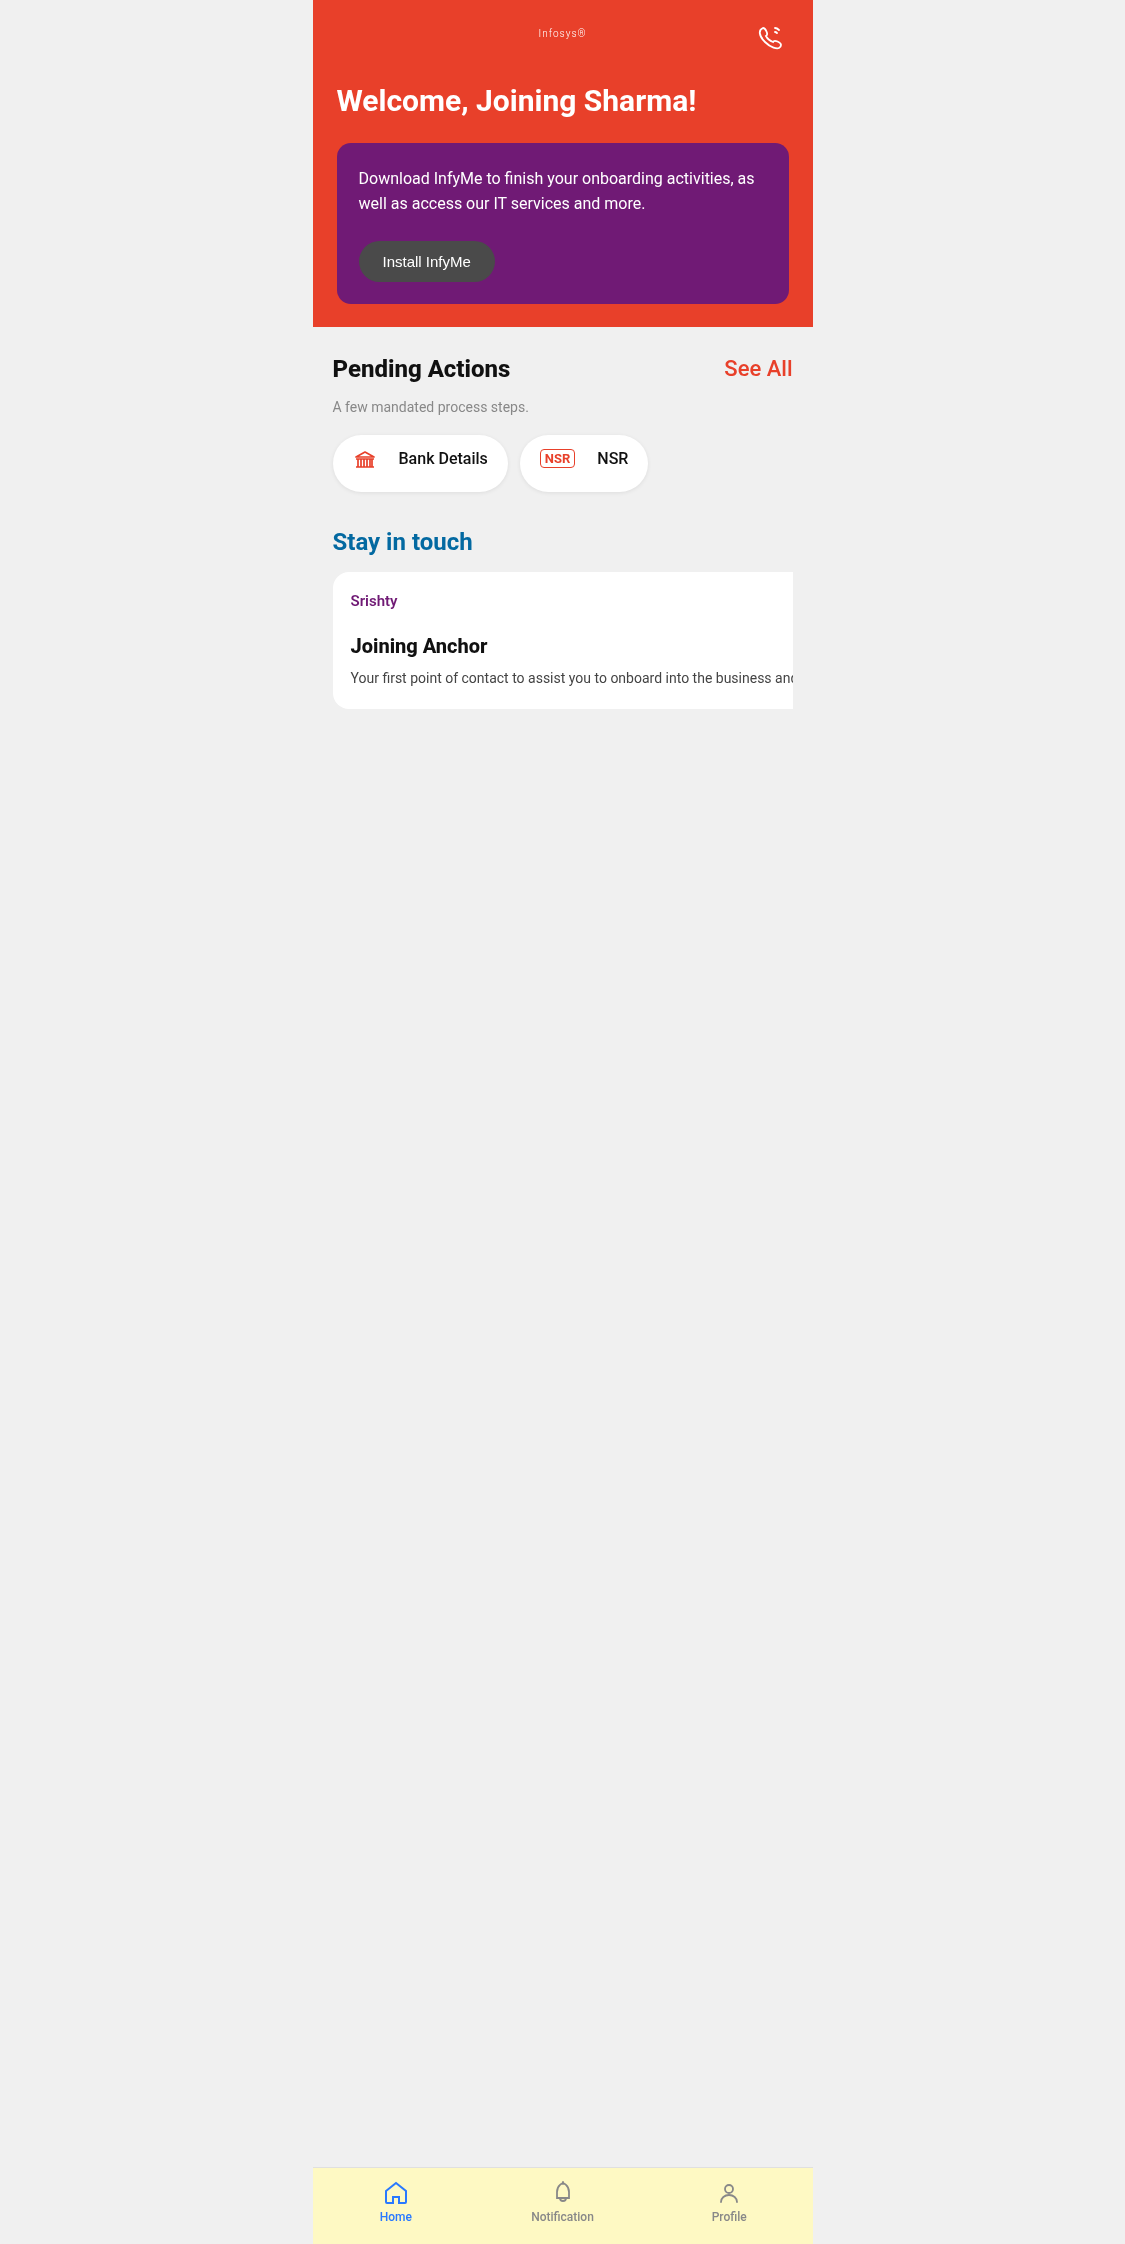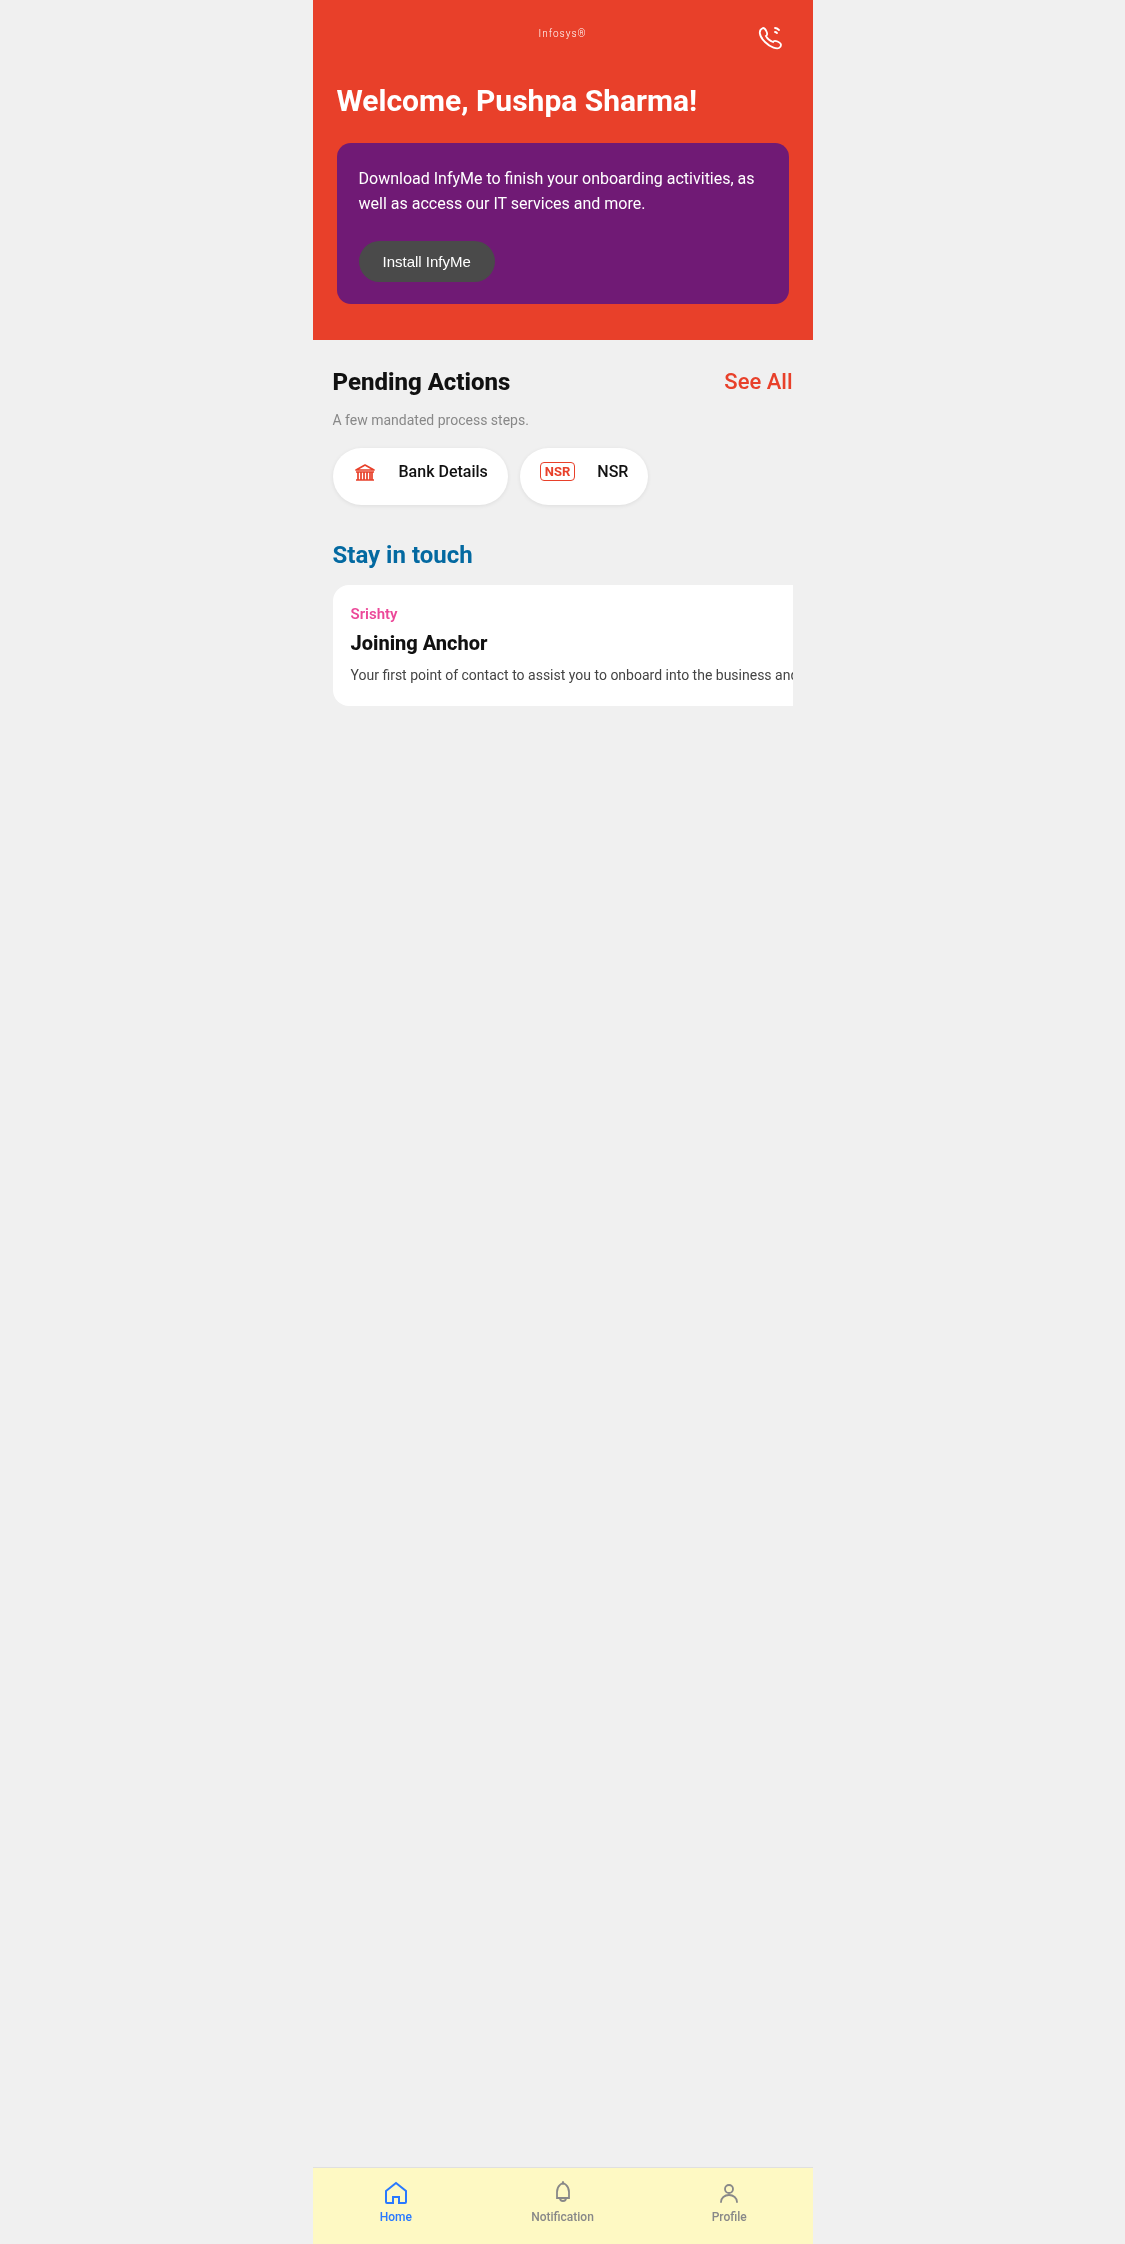--- a/index.html
+++ b/index.html
@@ -12,21 +12,21 @@
       max-width: 500px;
       margin: 0 auto;
       min-height: 100vh;
       display: flex;
       flex-direction: column;
     }
 
     
     .hero {
       background: #E8402A;
-      padding: 20px 24px 36px;
+      padding: 20px 24px 23px;
       position: relative;
     }
 
     .header-bar {
       display: flex;
       justify-content: center;
       align-items: center;
       position: relative;
       margin-bottom: 28px;
     }
@@ -187,22 +187,22 @@
       border-radius: 16px;
       padding: 20px 18px;
       min-width: 230px;
       flex-shrink: 0;
       cursor: pointer;
     }
 
     .contact-name {
       font-size: 15px;
       font-weight: 600;
-      color: #ec4899;
-      margin-bottom: 8px;
+      color: #701a75;
+      margin-bottom: 24px;
     }
 
     .contact-role {
       font-size: 20px;
       font-weight: 800;
       color: #111;
       margin-bottom: 10px;
       line-height: 1.2;
     }
 
@@ -266,21 +266,21 @@
     </div>
     <button class="phone-icon-btn" aria-label="Phone">
       <svg class="phone-icon-svg" viewBox="0 0 28 28" fill="none">
         <path d="M6 4C6 4 8 4 9.5 7.5C11 11 9 12 9 12C9 12 11 16 16 18C16 18 17 16 20.5 17.5C24 19 24 21 24 21C24 21 24 23 22 24C20 25 14 24 8 18C2 12 1 6 6 4Z" stroke="white" stroke-width="1.8" fill="none"></path>
         <path d="M18 4C18 4 20 4 22 6" stroke="white" stroke-width="1.8" stroke-linecap="round"></path>
         <path d="M18 8C18 8 19 8 20 9" stroke="white" stroke-width="1.8" stroke-linecap="round"></path>
       </svg>
     </button>
   </div>
 
-  <h1 class="welcome-text">Welcome, Pushpa Sharma!</h1>
+  <h1 class="welcome-text">Welcome, Joining Sharma!</h1>
 
   <div class="infyme-banner">
     <p class="infyme-banner-text">Download InfyMe to finish your onboarding activities, as well as access our IT services and more.</p>
     <button class="install-btn">Install InfyMe</button>
   </div>
 </div>
 
 <div class="main-content">
 
   <div>

